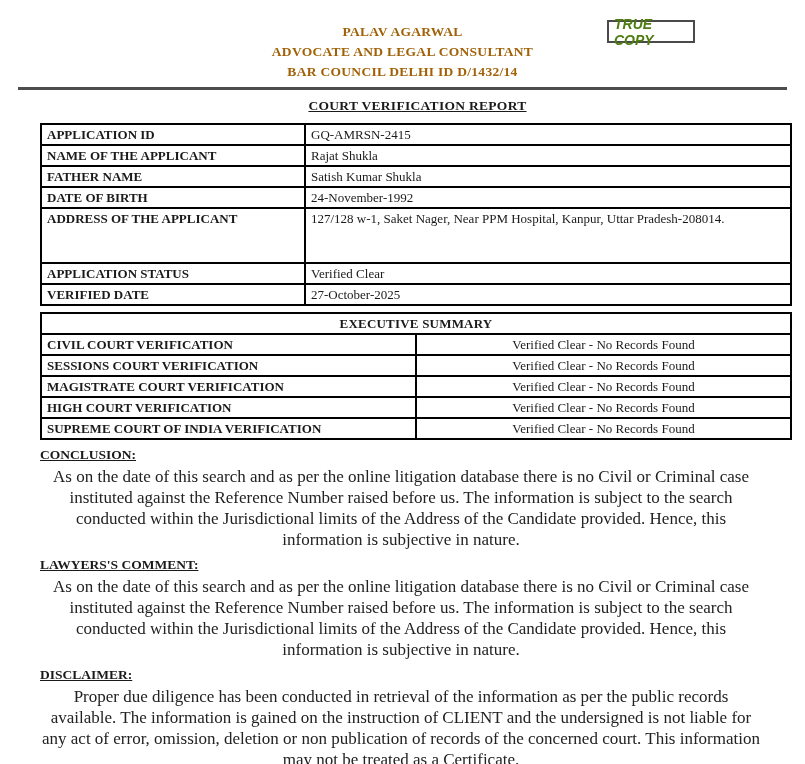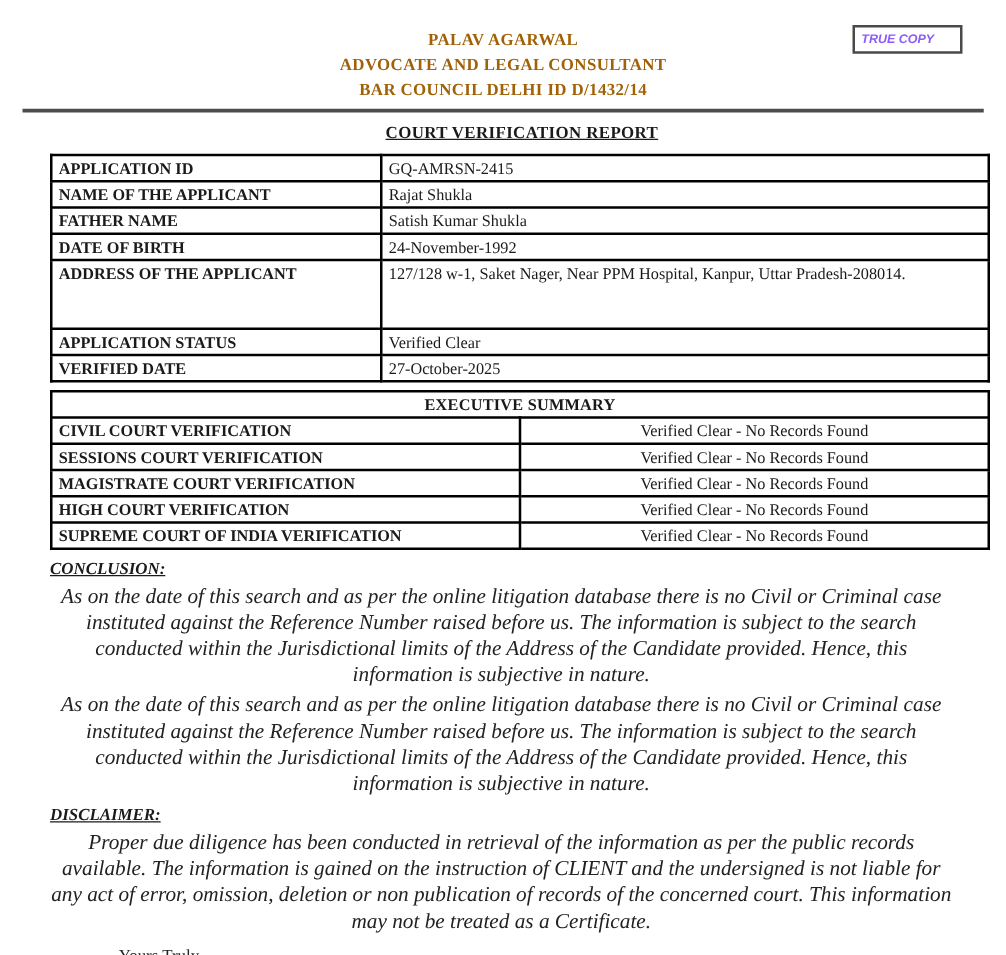--- a/index.html
+++ b/index.html
@@ -7,28 +7,28 @@
   .page {
     position:relative;
     width:805px; height:764px;
     background:#ffffff;
     font-family:"Liberation Serif", serif;
     color:#1f1f1f;
     overflow:hidden;
   }
   
   .stamp {
-    position:absolute; top:20px; left:682px;
+    position:absolute; top:20px; left:607px;
     width:88px; height:23px;
     border:2px solid #4a4a4a;
     display:flex; align-items:center;
     padding-left:5px;
     font-family:"Liberation Sans", sans-serif;
-    font-style:italic; font-weight:bold; font-size:10px;
-    color:#8b5cf6;
+    font-style:italic; font-weight:bold; font-size:14px;
+    color:#4d7c0f;
     background:#fff;
   }
   
   .header { text-align:center; padding-top:22px; }
   .header div {
     font-weight:bold; font-size:13.5px; line-height:20px;
     color:#a16207; letter-spacing:0.3px;
   }
   .rule { height:3px; background:#4d4d4d; margin:5px 18px 0 18px; }
   .doc-title {
@@ -54,21 +54,21 @@
   tr.tall td { height:55px; vertical-align:top; }
   tr.normal td { height:20px; }
   .summary-table th {
     font-weight:bold; text-align:center; height:19px;
     letter-spacing:0.2px;
   }
   .summary-table td { height:19px; }
   .summary-table td.lbl { width:264px; }
   .summary-table td.val { text-align:center; }
   
-  .section { margin-left:40px; width:722px;font-style:italic; }
+  .section { margin-left:40px; width:722px; }
   .section-heading {
     margin-top:7px;
     font-weight:bold; font-size:13.5px;
     text-decoration:underline;
     color:#1a1a1a;
   }
   .section-body {
     margin-top:3px;
     font-size:17px; line-height:21px;
     color:#222;
@@ -157,20 +157,21 @@
     </tr>
   </tbody>
     </table>
 
   <div class="section">
     <div class="section-heading">CONCLUSION:</div>
     <div class="section-body">As on the date of this search and as per the online litigation database there is no Civil or Criminal case instituted against the Reference Number raised before us. The information is subject to the search conducted within the Jurisdictional limits of the Address of the Candidate provided. Hence, this information is subjective in nature.</div>
   </div>
 
   <div class="section">
+    <div class="section-heading">LAWYERS'S COMMENT:</div>
     <div class="section-body">As on the date of this search and as per the online litigation database there is no Civil or Criminal case instituted against the Reference Number raised before us. The information is subject to the search conducted within the Jurisdictional limits of the Address of the Candidate provided. Hence, this information is subjective in nature.</div>
   </div>
 
   <div class="section">
     <div class="section-heading">DISCLAIMER:</div>
     <div class="section-body">Proper due diligence has been conducted in retrieval of the information as per the public records available. The information is gained on the instruction of CLIENT and the undersigned is not liable for any act of error, omission, deletion or non publication of records of the concerned court. This information may not be treated as a Certificate.</div>
   </div>
 
   <div class="salutation">Yours Truly</div>
 

